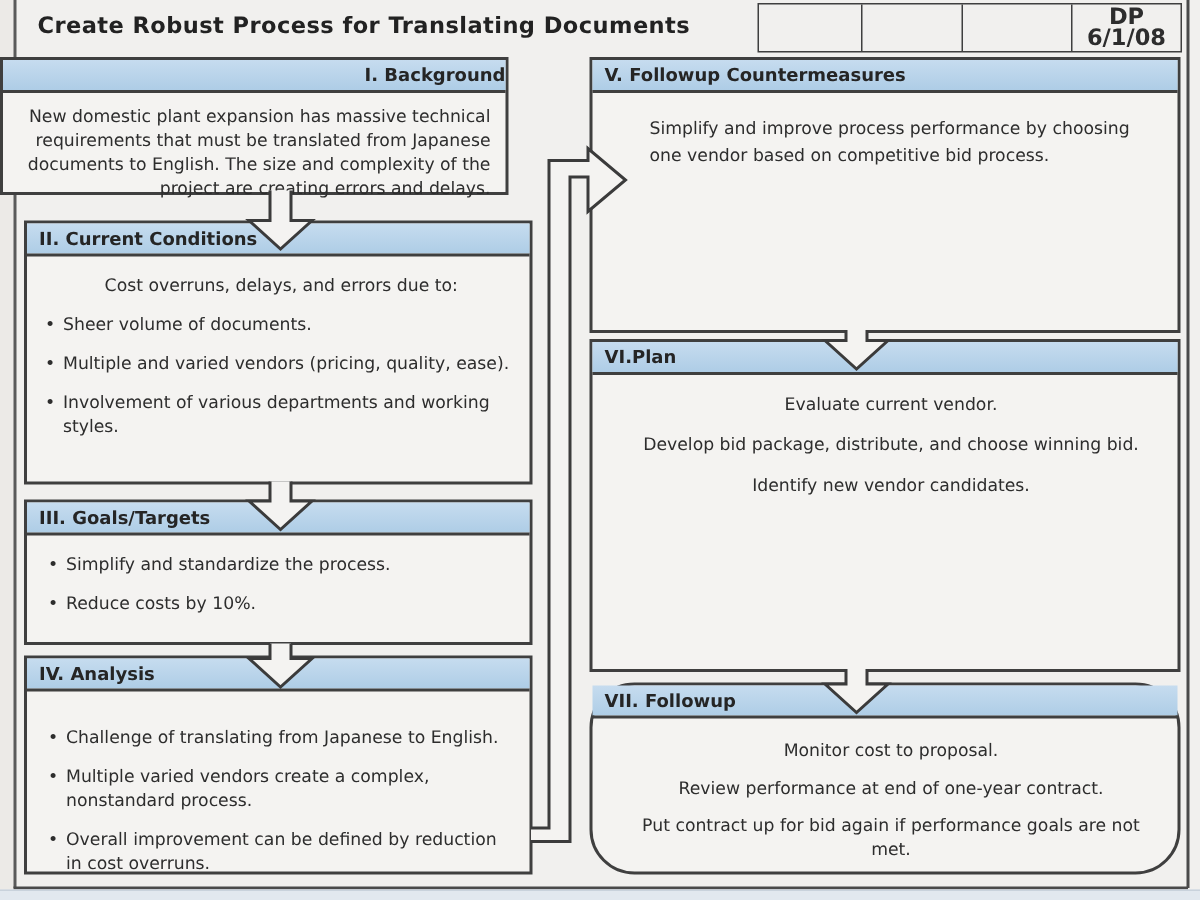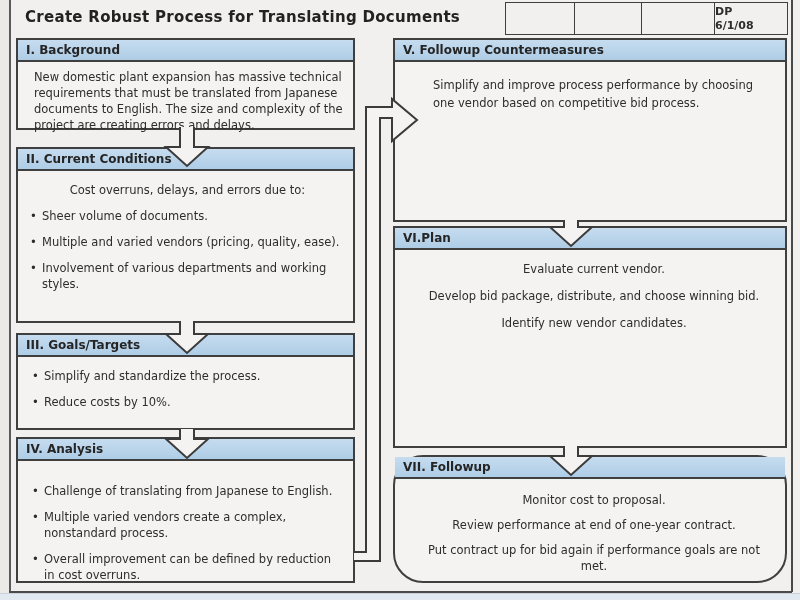--- a/index.html
+++ b/index.html
@@ -21,37 +21,37 @@
     position:absolute;left:25px;top:8px;
     font-size:15px;font-weight:bold;letter-spacing:.3px;color:#222;
   }
 
   .stamp{
     position:absolute;left:505px;top:2px;width:283px;height:33px;
     display:flex;border:1.5px solid #3f3f3f;box-sizing:border-box;background:transparent;
   }
   .stamp-cell{border-right:1.5px solid #3f3f3f;box-sizing:border-box;height:100%;}
   .stamp-cell.c1{width:69px;} .stamp-cell.c2{width:67px;} .stamp-cell.c3{width:73px;}
-  .stamp-cell.c4{flex:1;border-right:none;text-align:left;padding-top:2px;
-    font-size:11px;line-height:13.5px;font-weight:bold;color:#2d2d2d;}
+  .stamp-cell.c4{flex:1;border-right:none;text-align:center;padding-top:2px;
+    font-size:15px;line-height:13.5px;font-weight:bold;color:#2d2d2d;}
 
   .box{
     position:absolute;box-sizing:border-box;
     border:2px solid #3f3f3f;background:#f4f3f1;
   }
   .box-header{
     height:20px;line-height:20px;
     padding-left:8px;
     background:linear-gradient(#c6dcef,#aecde6);
     border-bottom:2px solid #3f3f3f;
     font-size:12px;font-weight:bold;color:#252525;
   }
   .box-body{font-size:11.5px;line-height:16px;color:#2d2d2d;}
 
-  #box-i  {left:16px;top:38px;width:339px;height:92px;}
+  #box-i  {left:0;top:38px;width:339px;height:92px;text-align:right;}
   #box-ii {left:16px;top:147px;width:339px;height:176px;}
   #box-iii{left:16px;top:333px;width:339px;height:97px;}
   #box-iv {left:16px;top:437px;width:339px;height:146px;}
   #box-v  {left:393px;top:38px;width:394px;height:184px;}
   #box-vi {left:393px;top:226px;width:394px;height:222px;}
   #box-vii{left:393px;top:455px;width:394px;height:128px;border-radius:30px;}
 
   .body-i  {padding:7px 10px 0 16px;}
   .body-ii {padding:11px 8px 0 12px;}
   .body-iii{padding:11px 8px 0 14px;}

